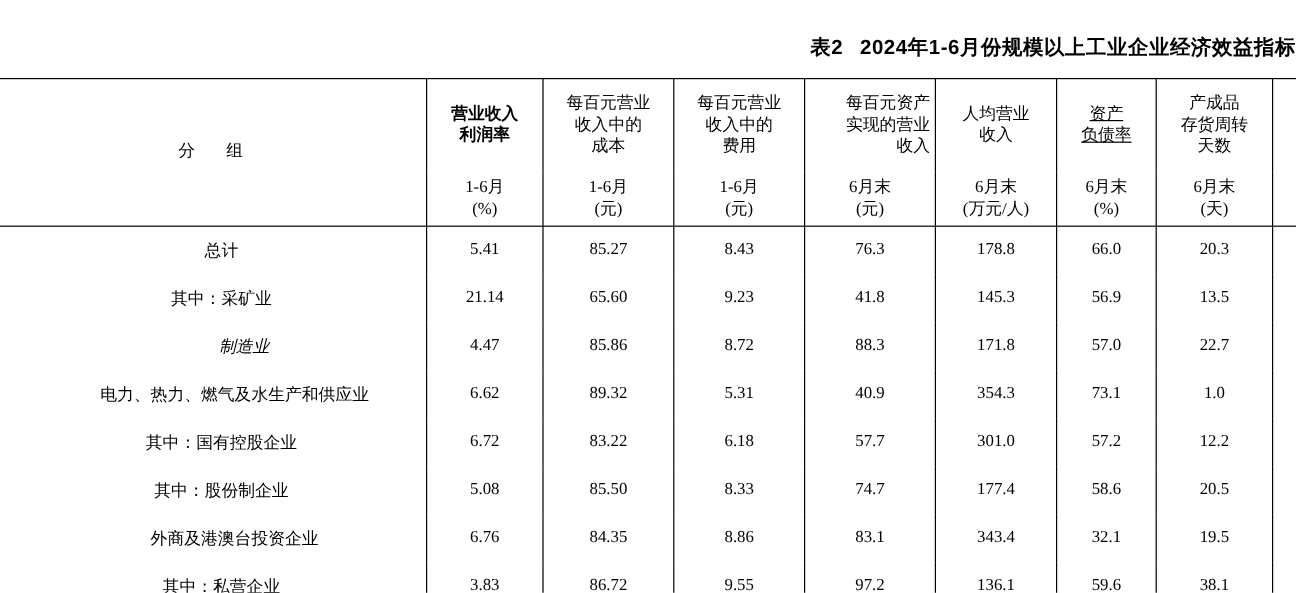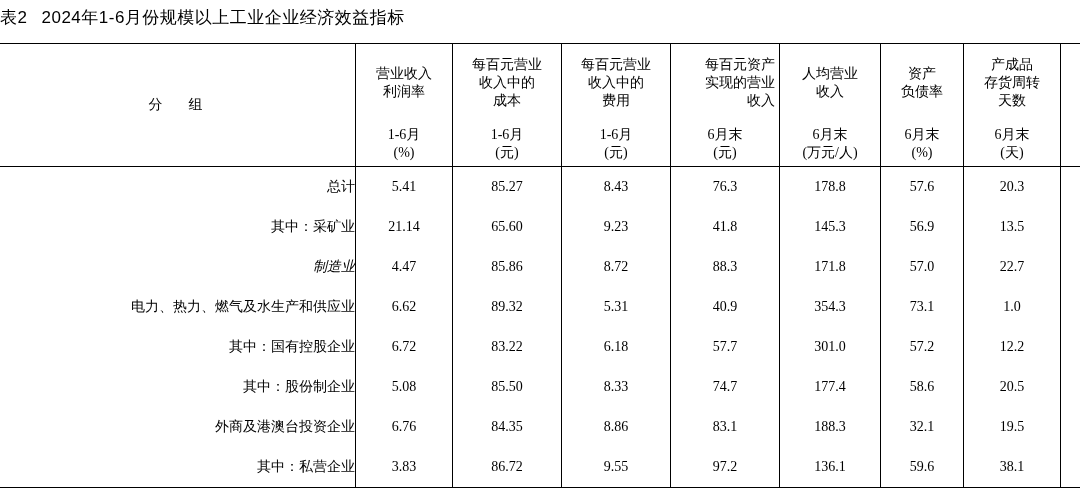--- a/index.html
+++ b/index.html
@@ -14,26 +14,26 @@
     color: #000000;
     position: relative;
     overflow: hidden;
   }
   .page {
     width: 1080px;
     height: 494px;
     position: relative;
   }
   .title {
-    text-align: left;
+    text-align: right;
     font-family: "Liberation Sans", "DejaVu Sans", sans-serif;
-    font-weight: normal;
+    font-weight: bold;
     font-size: 17px;
     letter-spacing: 0.5px;
-    padding-top: 6px;
+    padding-top: 28px;
     padding-bottom: 14px;
   }
   .title .tnum {
     margin-right: 14px;
   }
   table.maintable {
     border-collapse: collapse;
     width: 1030px;
     margin: 0 auto;
     table-layout: fixed;
@@ -75,21 +75,21 @@
     text-align: center;
     font-size: 15px;
     letter-spacing: 6px;
     padding-left: 6px !important;
   }
   tbody td {
     height: 40px;
     font-size: 14.5px;
   }
   td.label {
-    text-align: right;
+    text-align: center;
     padding-left: 14px !important;
     white-space: nowrap;
     margin-top: 47px;
   }
   td.label.ind1 { padding-left: 36px !important; }
   td.label.ind2 { padding-left: 52px !important; font-style: italic; }
   td.num {
     text-align: center;
   }
   
@@ -102,21 +102,21 @@
 <div class="page">
 
   <div class="title">
     <span class="tnum">表2</span><span>2024年1-6月份规模以上工业企业经济效益指标</span>
   </div>
 
   <table class="maintable">
     <thead>
       <tr>
         <td class="group-head topline midline hdr-main" rowspan="2" style="width:345px;">分　组</td>
-        <td class="topline hdr-main" style="width:88px;">
+        <td class="topline hdr-main" style="width:88px;font-weight:bold;">
           <div>营业收入</div>
           <div>利润率</div>
         </td>
         <td class="topline hdr-main" style="width:100px;">
           <div>每百元营业</div>
           <div>收入中的</div>
           <div>成本</div>
         </td>
         <td class="topline hdr-main" style="width:100px;">
           <div>每百元营业</div>
@@ -125,21 +125,21 @@
         </td>
         <td class="topline hdr-main" style="width:100px;text-align:right;">
           <div>每百元资产</div>
           <div>实现的营业</div>
           <div>收入</div>
         </td>
         <td class="topline hdr-main" style="width:92px;font-family:Liberation Serif, serif;">
           <div>人均营业</div>
           <div>收入</div>
         </td>
-        <td class="topline hdr-main" style="width:74px;">
+        <td class="topline hdr-main" style="width:74px;text-decoration:underline;">
           <div>资产</div>
           <div>负债率</div>
         </td>
         <td class="topline hdr-main" style="width:88px;">
           <div>产成品</div>
           <div>存货周转</div>
           <div>天数</div>
         </td>
         <td class="topline hdr-main" style="width:88px;">
           <div>应收账款</div>
@@ -183,21 +183,21 @@
       </tr>
     </thead>
     <tbody>
       <tr>
         <td class="label">总计</td>
         <td class="num">5.41</td>
         <td class="num">85.27</td>
         <td class="num">8.43</td>
         <td class="num">76.3</td>
         <td class="num">178.8</td>
-        <td class="num">57.6</td>
+        <td class="num">66.0</td>
         <td class="num">20.3</td>
         <td class="num">66.2</td>
       </tr>
       <tr>
         <td class="label">其中：采矿业</td>
         <td class="num">21.14</td>
         <td class="num">65.60</td>
         <td class="num">9.23</td>
         <td class="num">41.8</td>
         <td class="num">145.3</td>
@@ -248,21 +248,21 @@
         <td class="num">58.6</td>
         <td class="num">20.5</td>
         <td class="num">64.0</td>
       </tr>
       <tr>
         <td class="label ind1">外商及港澳台投资企业</td>
         <td class="num">6.76</td>
         <td class="num">84.35</td>
         <td class="num">8.86</td>
         <td class="num">83.1</td>
-        <td class="num">188.3</td>
+        <td class="num">343.4</td>
         <td class="num">32.1</td>
         <td class="num">19.5</td>
         <td class="num">75.5</td>
       </tr>
       <tr>
         <td class="label bottomline">其中：私营企业</td>
         <td class="num bottomline">3.83</td>
         <td class="num bottomline">86.72</td>
         <td class="num bottomline">9.55</td>
         <td class="num bottomline">97.2</td>

